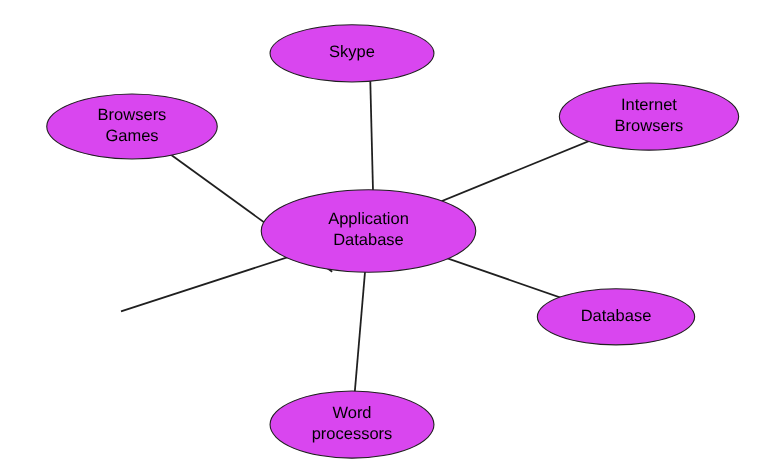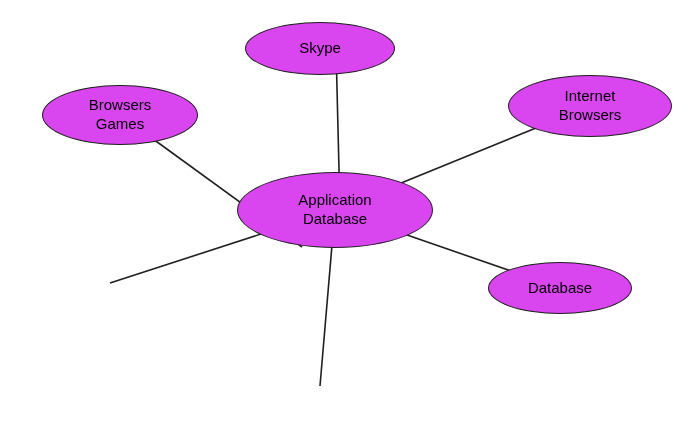--- a/index.html
+++ b/index.html
@@ -82,14 +82,18 @@
   <div class="node node-center">
     <span class="node-label">Application
 Database</span>
   </div>
 
   <div class="node node-database">
     <span class="node-label">Database</span>
   </div>
 
 
+  <div class="node node-word-processors">
+    <span class="node-label">Word
+processors</span>
+  </div>
 
 </div>
 
 </body></html>

